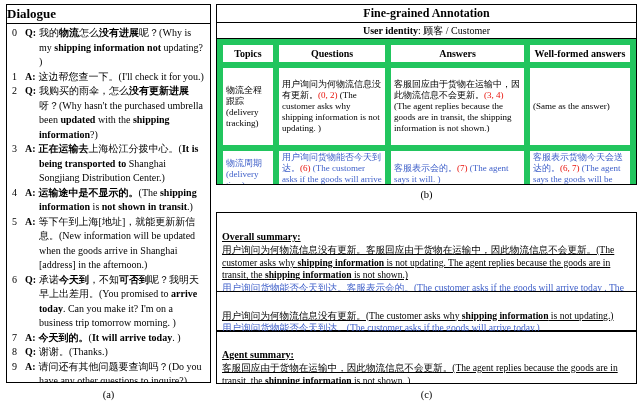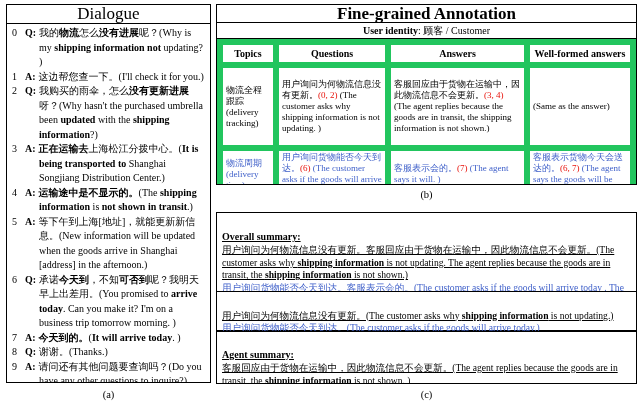--- a/index.html
+++ b/index.html
@@ -6,33 +6,33 @@
   .page{position:relative;width:640px;height:403px;background:#fff;color:#000;
         font-family:"Liberation Serif","DejaVu Serif",serif;overflow:hidden;}
 
   .b{font-weight:bold;}
   .r{color:var(--red,#e8130b);}
   .bl{color:var(--blue,#3e5fc9);}
 
   
   .panel-a{position:absolute;left:6px;top:4px;width:205px;height:379px;
            border:1.5px solid #000;box-sizing:border-box;overflow:hidden;}
-  .pa-header{height:18px;line-height:18px;text-align:center;font-weight:normal;
-             font-size:17px;border-bottom:1.5px solid #000;}
+  .pa-header{height:18px;line-height:18px;font-weight:bold;
+             font-size:13px;border-bottom:1.5px solid #000;}
   .pa-body{padding:2px 4px 0 5px;font-size:10px;line-height:14.5px;}
   .turn{display:flex;}
   .turn-idx{flex:0 0 13px;}
   .turn-text{flex:1;padding-left:14px;text-indent:-14px;}
   .pre{font-weight:bold;padding-right:3px;}
 
   
   .panel-b{position:absolute;left:216px;top:4px;width:421px;height:181px;
            border:1.5px solid #000;box-sizing:border-box;overflow:hidden;}
   .pb-title{height:17px;line-height:17px;text-align:center;font-weight:bold;
-            font-size:17px;border-bottom:1px solid #000;}
+            font-size:12px;border-bottom:1px solid #000;}
   .pb-identity{height:15px;line-height:15px;padding:0 5px;font-size:10px;
                border-bottom:1px solid #000;text-align:center;}
   table.anno{width:100%;border-collapse:collapse;table-layout:fixed;
              font-size:9px;line-height:11px;}
   .anno th,.anno td{border:6px solid #22c55e;padding:1px 3px;vertical-align:middle;}
   .anno th{font-size:10px;height:15px;text-align:center;}
   .anno td.c-topic{text-align:left;}
   .anno tbody tr:nth-of-type(1){height:83px;}
   .anno tbody tr:nth-of-type(2){height:45px;}
 

